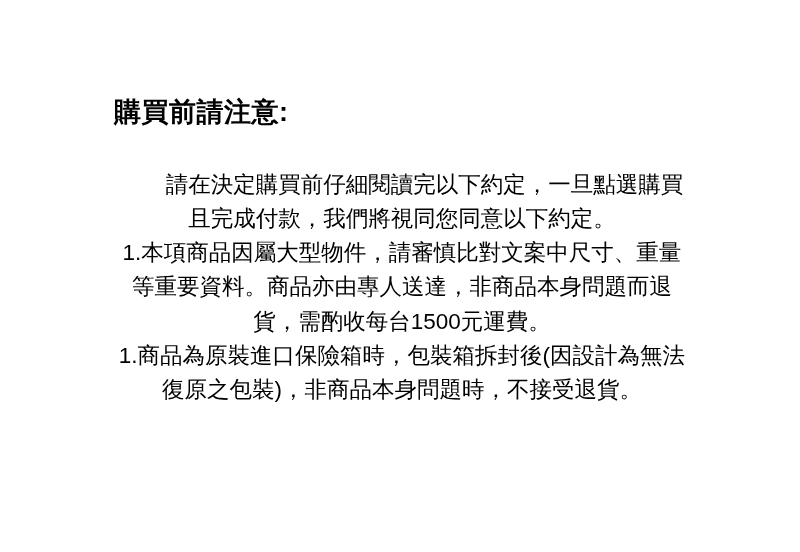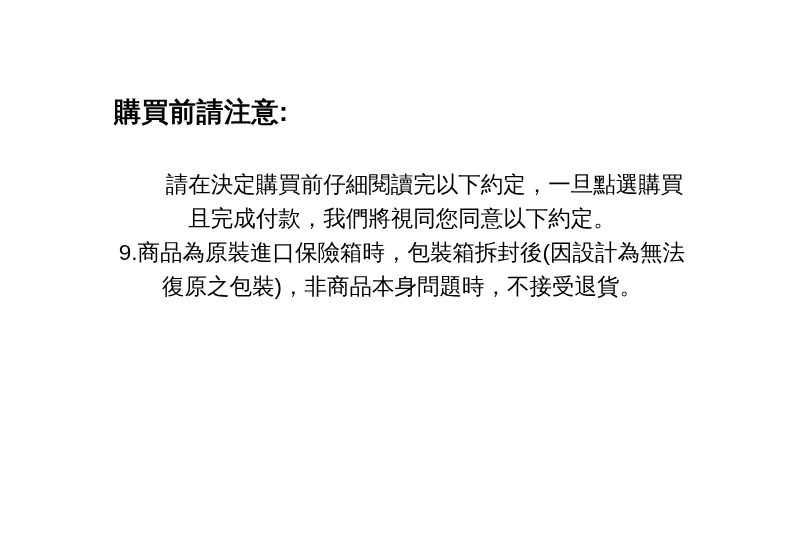--- a/index.html
+++ b/index.html
@@ -49,16 +49,17 @@
   }
 </style>
 </head>
 <body>
 
 <div class="page">
   <div class="notice-block">
     <h1 class="notice-title">購買前請注意:</h1>
     <div class="notice-body">
       <p class="notice-para indent">請在決定購買前仔細閱讀完以下約定，一旦點選購買且完成付款，我們將視同您同意以下約定。</p>
-      <p class="notice-para">9.商品為原裝進口保險箱時，包裝箱拆封後(因設計為無法復原之包裝)，非商品本身問題時，不接受退貨。</p>
+      <p class="notice-para">1.本項商品因屬大型物件，請審慎比對文案中尺寸、重量等重要資料。商品亦由專人送達，非商品本身問題而退貨，需酌收每台1500元運費。</p>
+      <p class="notice-para">1.商品為原裝進口保險箱時，包裝箱拆封後(因設計為無法復原之包裝)，非商品本身問題時，不接受退貨。</p>
     </div>
   </div>
 </div>
 
 </body></html>

